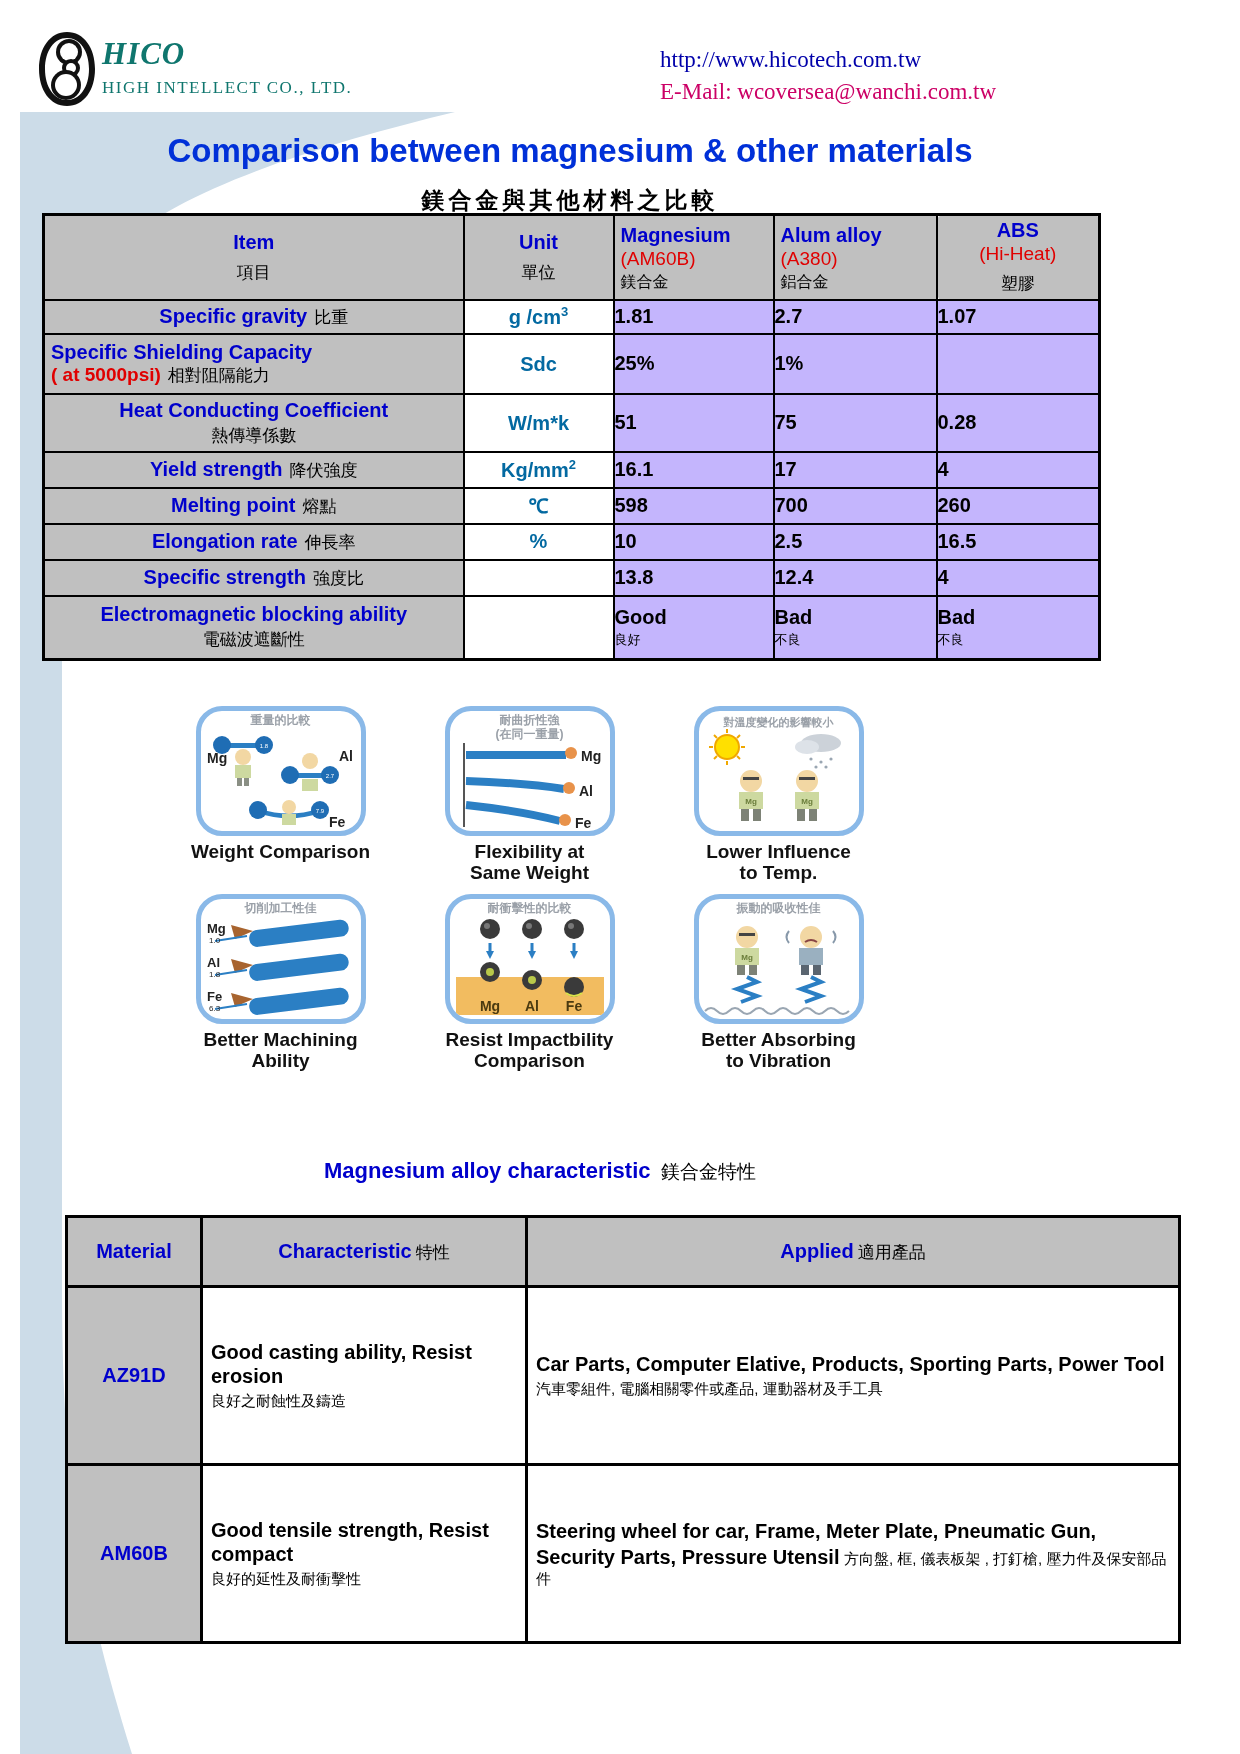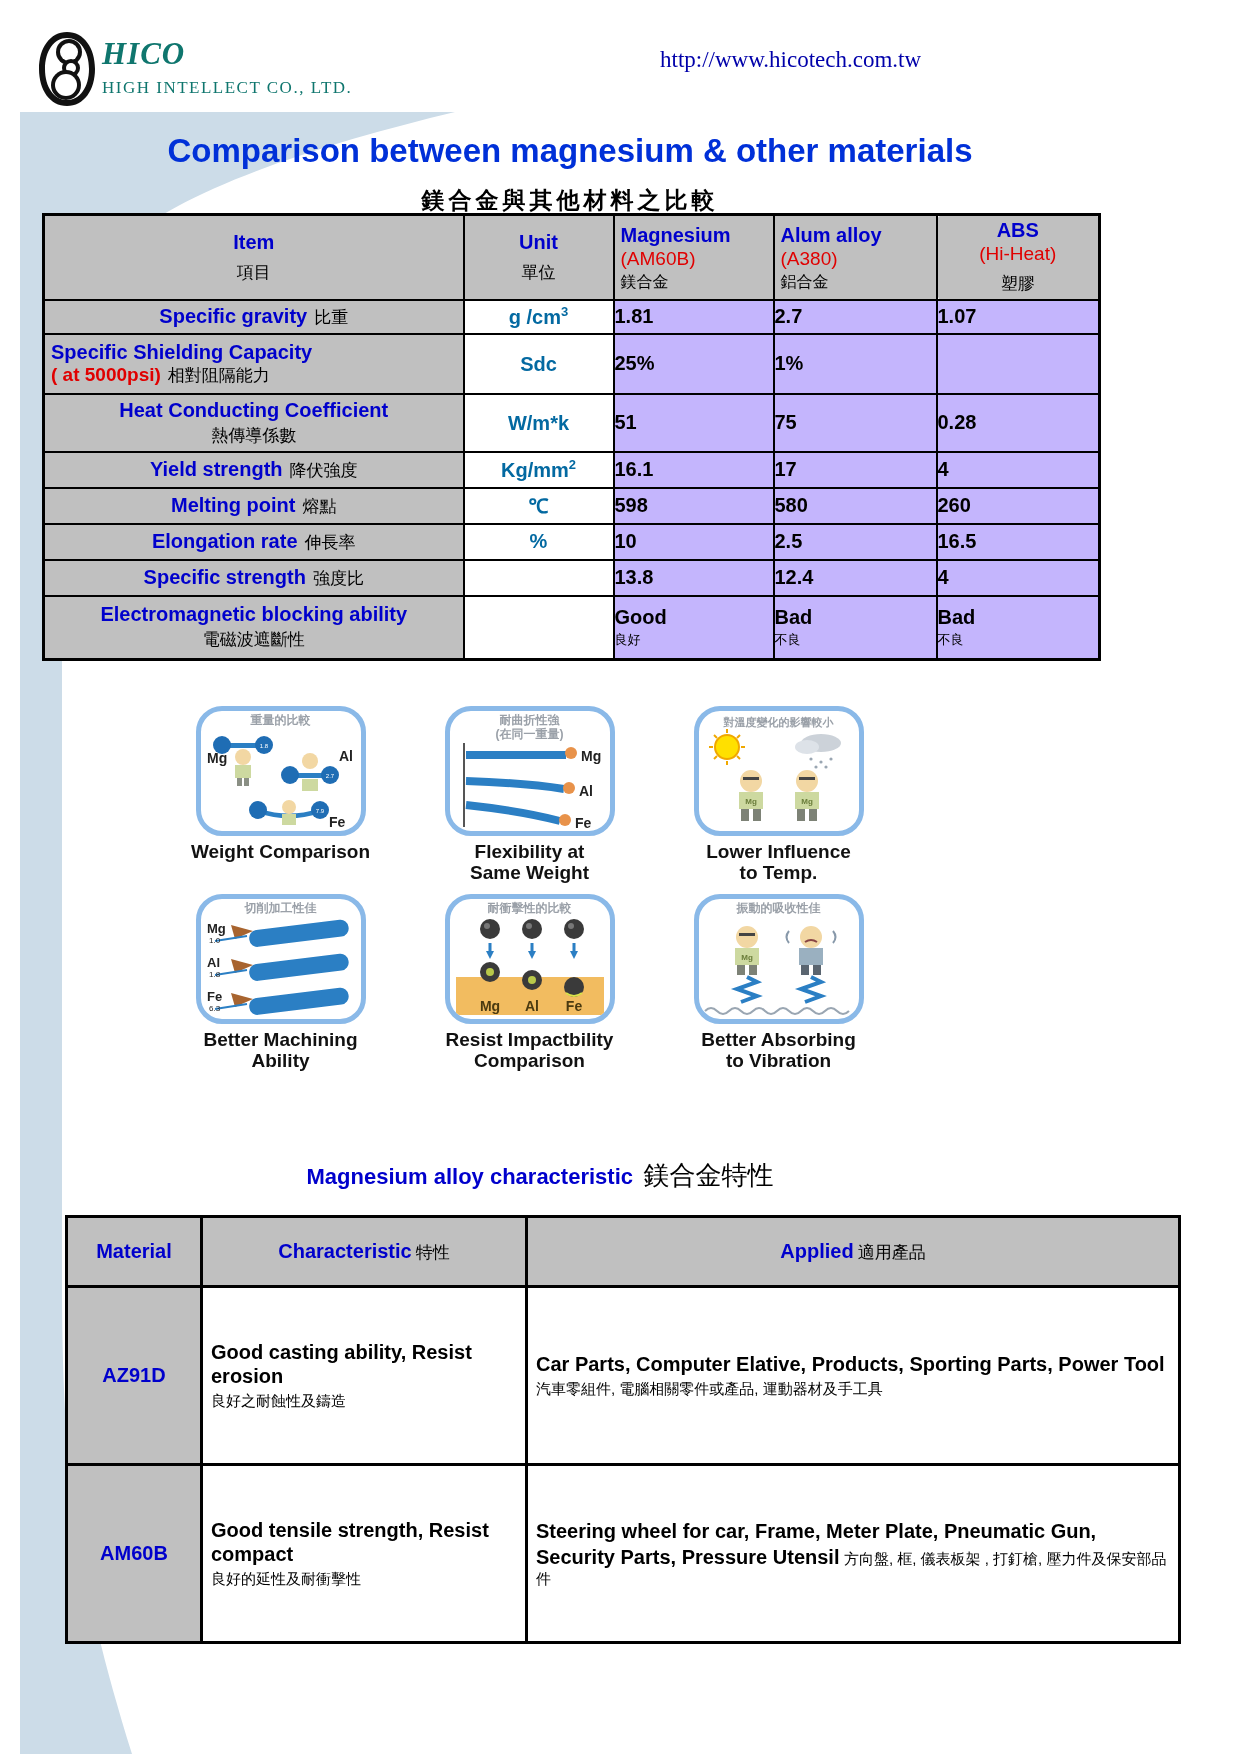--- a/index.html
+++ b/index.html
@@ -52,21 +52,21 @@
   .panel { width:235px; display:flex; flex-direction:column; align-items:center; }
   .panel-box { width:170px; height:130px; background:#fff; border:5px solid #8ab9e8; border-radius:26px; position:relative; overflow:hidden; }
   .panel-title { position:absolute; top:3px; left:0; width:100%; text-align:center; color:#9aa0a8; font-size:12px; font-weight:bold; white-space:pre-line; line-height:1.15; }
   .panel-title.small { font-size:11px; top:5px; }
   .panel-art { position:absolute; bottom:0; left:0; }
   .panel-caption { margin-top:5px; text-align:center; font-size:19px; font-weight:bold; color:#111; line-height:1.12; white-space:pre-line; }
 
   
   .sec2 { position:absolute; top:1158px; left:0; width:1080px; text-align:center; }
   .sec2 .en { color:#0000cc; font-size:22px; font-weight:bold; }
-  .sec2 .zh { color:#000; font-size:26px; margin-left:6px; }
+  .sec2 .zh { color:#000; font-size:19px; margin-left:6px; }
 
   
   table.chr { position:absolute; top:1215px; left:65px; width:1113px; border-collapse:collapse; table-layout:fixed; border:3px solid #000; }
   table.chr td, table.chr th { border:3px solid #000; vertical-align:middle; }
   .chr th { height:70px; text-align:center; font-weight:normal; }
   .chr .b { color:#0000cc; font-size:20px; font-weight:bold; }
   .chr .zh17 { color:#000; font-size:17px; margin-left:4px; }
   .chr td { height:178px; }
   td.mat { text-align:center; color:#0000cc; font-size:20px; font-weight:bold; }
   td.chc { background:#fff; padding:10px 8px; }
@@ -91,20 +91,21 @@
   <circle cx="35" cy="38" r="5" fill="#fff"></circle>
   <circle cx="30" cy="55" r="15" fill="#111"></circle>
   <circle cx="30" cy="55" r="11" fill="#fff"></circle>
 </svg>
 <div class="logo-text layer">
   <div class="logo-name">HICO</div>
   <div class="logo-sub">HIGH  INTELLECT  CO.,  LTD.</div>
 </div>
 <div class="contact layer">
   <div class="url">http://www.hicotech.com.tw</div>
+  <div class="mail">E-Mail: wcoversea@wanchi.com.tw</div>
 </div>
 
 <div class="title-block layer">
   <div class="title-en">Comparison between magnesium &amp; other materials</div>
   <div class="title-zh">鎂合金與其他材料之比較</div>
 </div>
 
 <table class="cmp layer">
   <colgroup>
     <col style="width:420px">
@@ -169,21 +170,21 @@
     <td class="lbl gray"><span class="en">Yield strength</span><span class="zh">降伏強度</span></td>
     <td class="unit"><span>Kg/mm</span><sup>2</sup></td>
     <td class="val">16.1</td>
     <td class="val">17</td>
     <td class="val">4</td>
   </tr>
   <tr style="height:36px">
     <td class="lbl gray"><span class="en">Melting point</span><span class="zh">熔點</span></td>
     <td class="unit"><span>℃</span><sup></sup></td>
     <td class="val">598</td>
-    <td class="val">580</td>
+    <td class="val">700</td>
     <td class="val">260</td>
   </tr>
   <tr style="height:36px">
     <td class="lbl gray"><span class="en">Elongation rate</span><span class="zh">伸長率</span></td>
     <td class="unit"><span>%</span></td>
     <td class="val">10</td>
     <td class="val">2.5</td>
     <td class="val">16.5</td>
   </tr>
   <tr style="height:36px">

